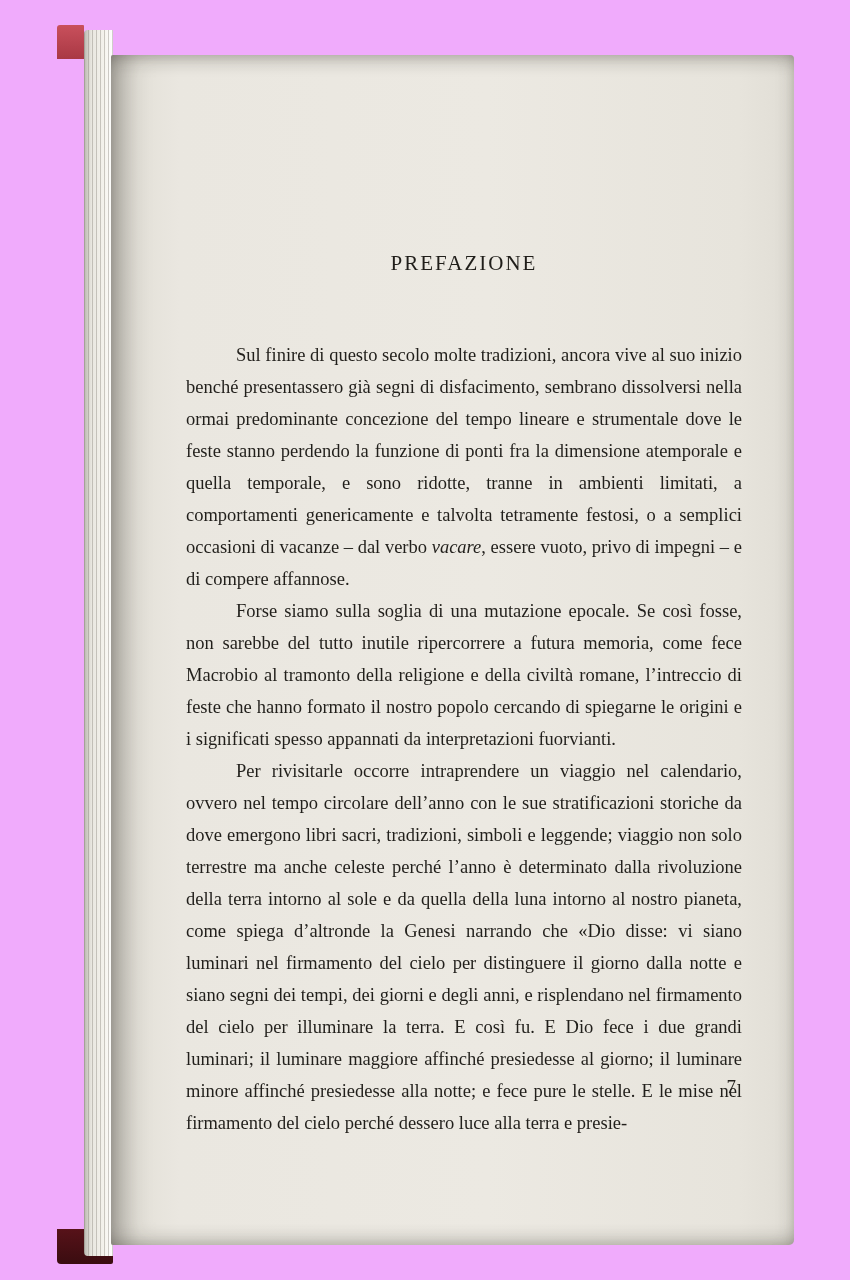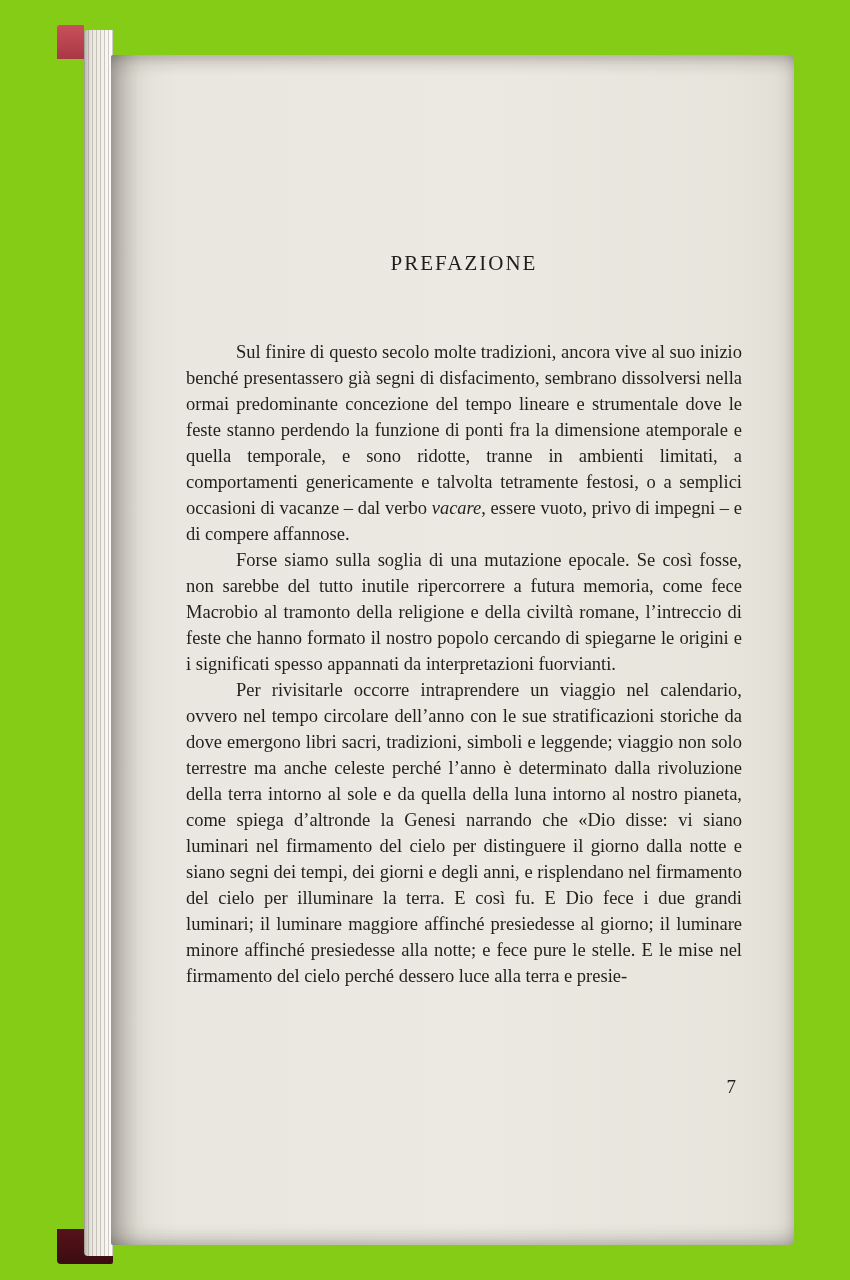--- a/index.html
+++ b/index.html
@@ -4,21 +4,21 @@
 <style>
   html, body {
     margin: 0;
     padding: 0;
     background: #000;
   }
   .scene {
     position: relative;
     width: 850px;
     height: 1280px;
-    background: #84cc16;
+    background: #f0abfc;
     overflow: hidden;
     font-family: "Liberation Serif", "DejaVu Serif", serif;
   }
   
   .cover-red-top {
     position: absolute;
     left: 57px;
     top: 25px;
     width: 27px;
     height: 34px;
@@ -77,21 +77,21 @@
     letter-spacing: 2px;
     color: #201e1a;
   }
   .text-block {
     position: absolute;
     left: 75px;
     top: 284px;
     width: 556px;
     color: #211f1b;
     font-size: 18.5px;
-    line-height: 26px;
+    line-height: 32px;
     text-align: justify;
   }
   .para {
     margin: 0;
     text-indent: 50px;
   }
   .page-number {
     position: absolute;
     top: 1021px;
     right: 58px;

